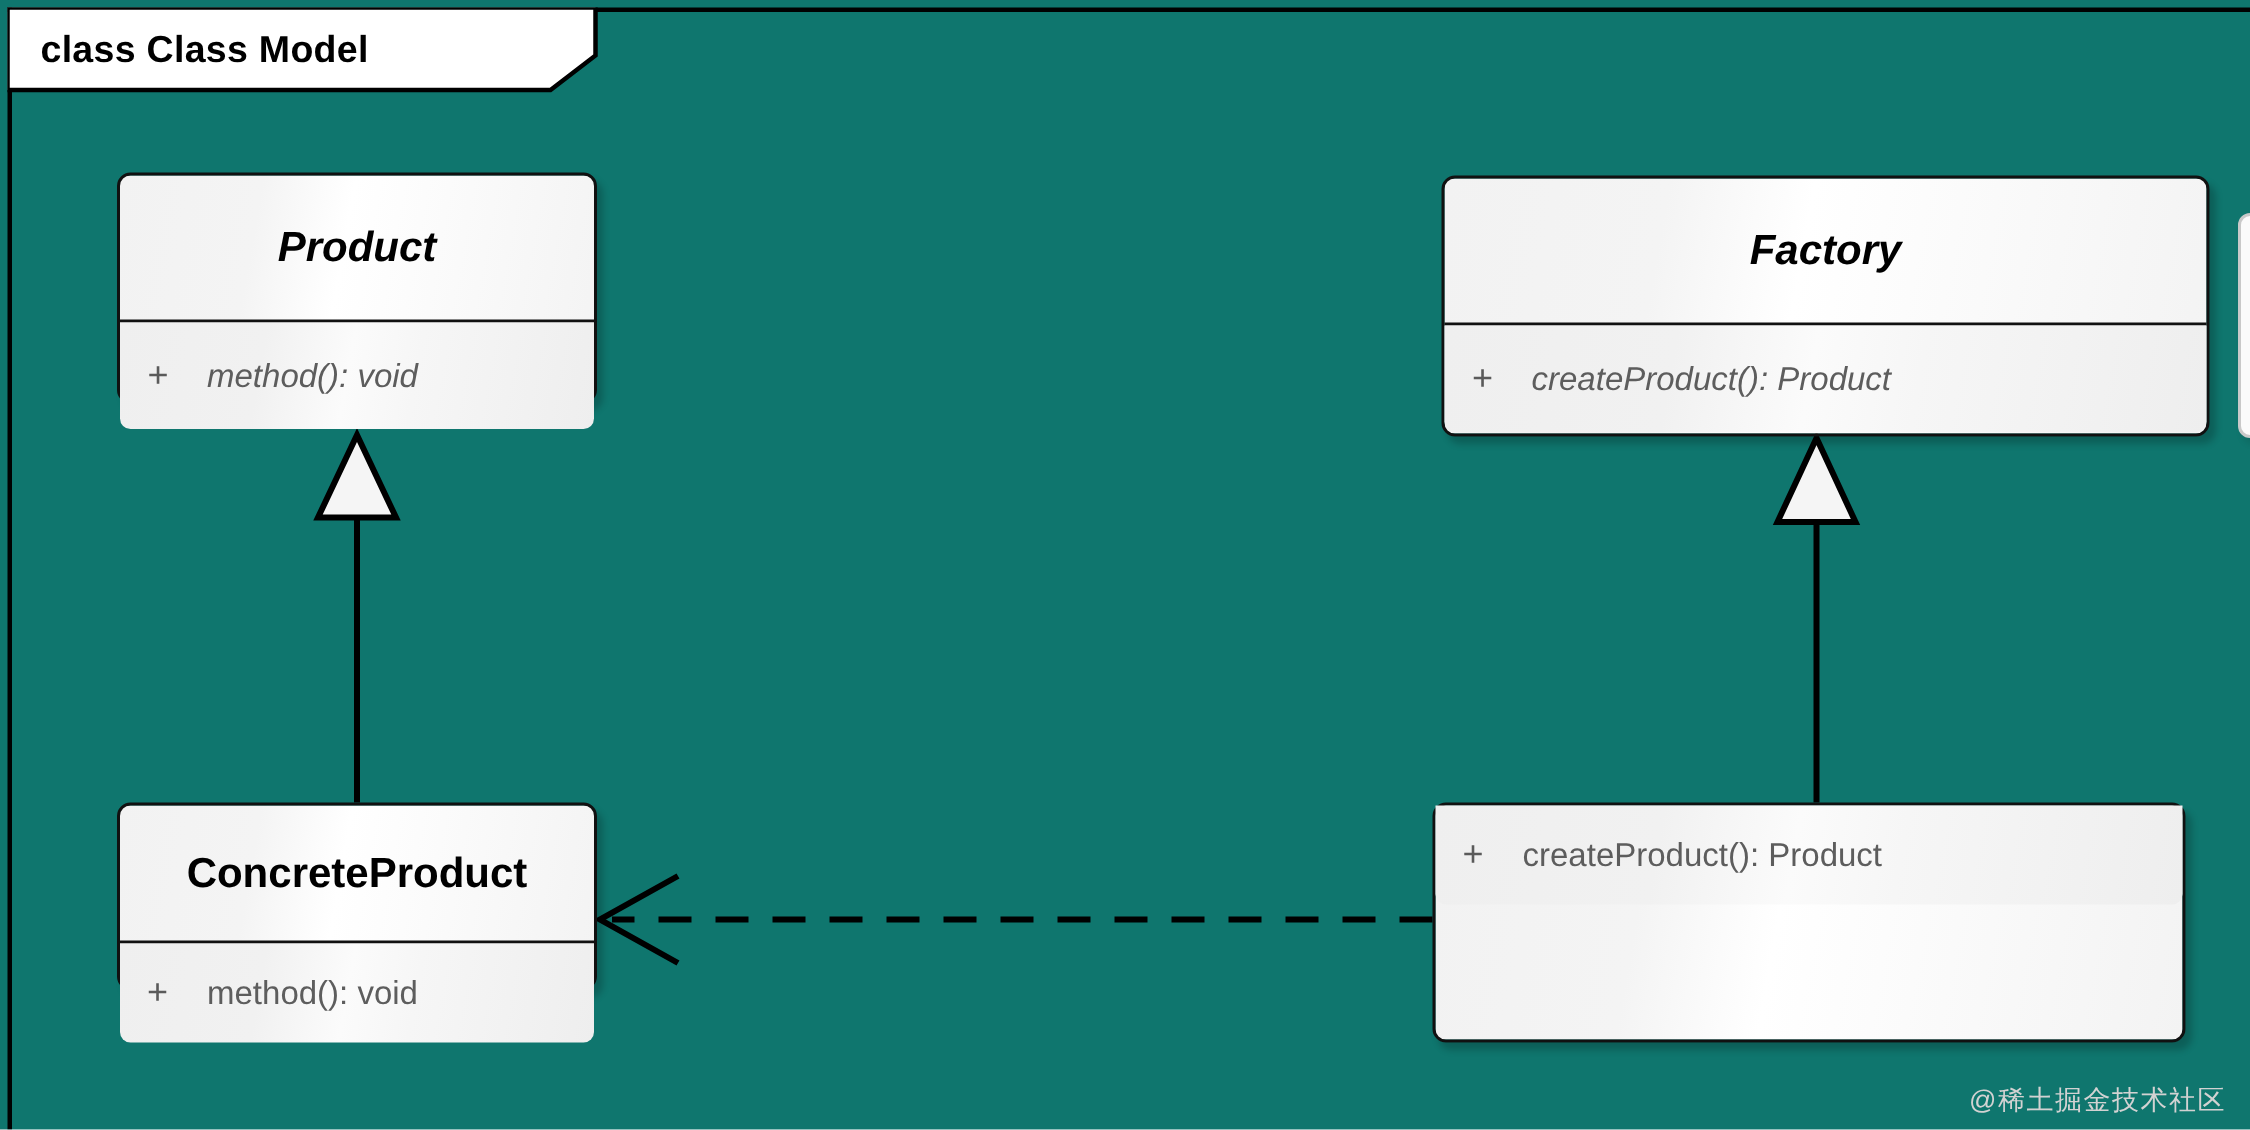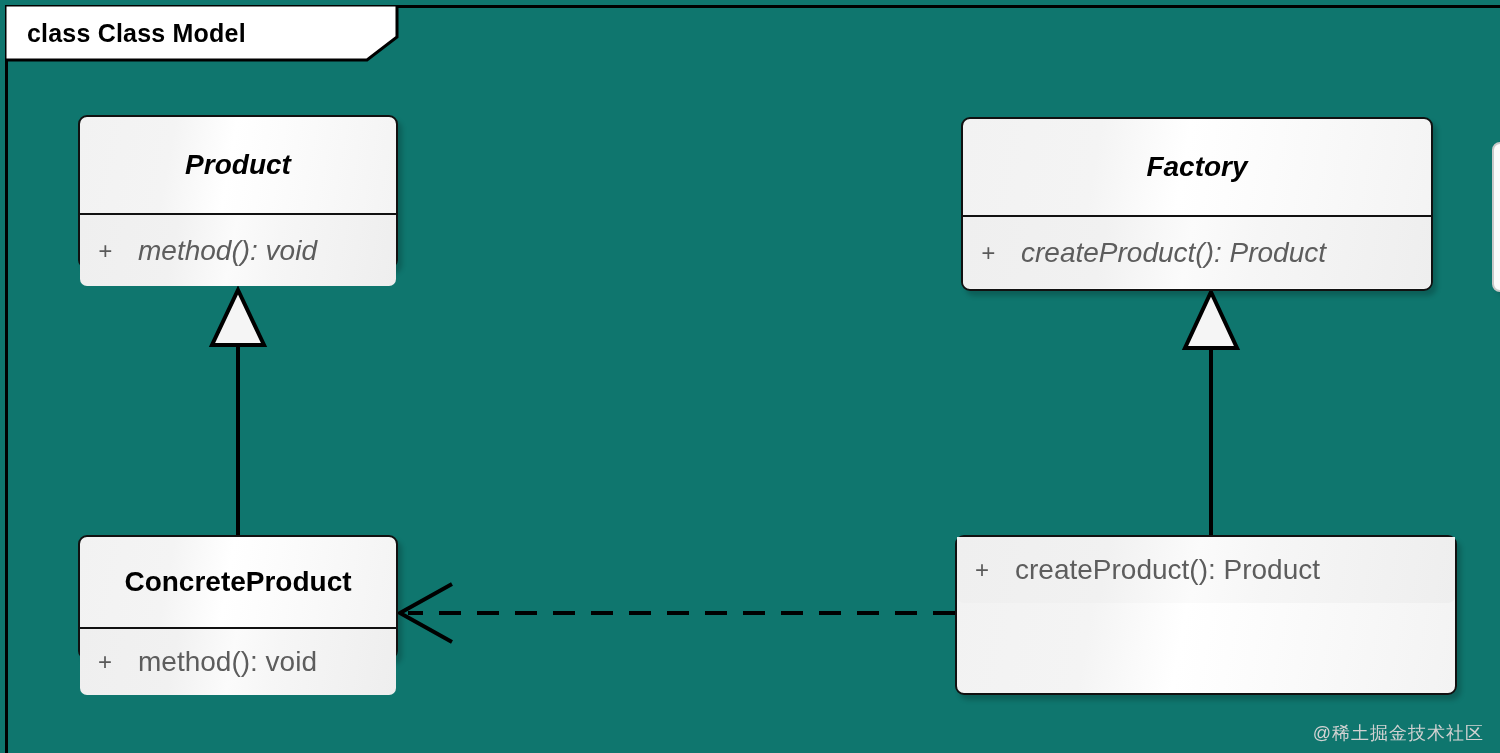--- a/index.html
+++ b/index.html
@@ -112,35 +112,35 @@
   }
   .uml-class .visibility {
     display: inline-block;
     font-size: 24px;
     color: #5a5a5a;
     margin-left: 18px;
     margin-right: 26px;
     font-weight: normal;
   }
   .uml-class .op-text {
-    font-size: 28px;
+    font-size: 22px;
     color: #5d5d5d;
     white-space: nowrap;
   }
   .uml-class.abstract .op-text,
   .uml-class.abstract .visibility {
     font-style: italic;
   }
 
   
   #class-product        { left: 78px;  top: 115px; width: 320px; height: 154px; }
   #class-product .name-compartment { height: 98px; }
   #class-product .ops-compartment  { height: 71px; }
 
-  #class-factory        { left: 961px; top: 117px; width: 472px; height: 174px; }
+  #class-factory        { left: 961px; top: 117px; width: 512px; height: 174px; }
   #class-factory .name-compartment { height: 98px; }
   #class-factory .ops-compartment  { height: 71px; }
 
   #class-concrete-product { left: 78px;  top: 535px; width: 320px; height: 125px; }
   #class-concrete-product .name-compartment { height: 92px; }
   #class-concrete-product .ops-compartment  { height: 66px; }
 
   #class-concrete-factory { left: 955px; top: 535px; width: 502px; height: 160px; }
   #class-concrete-factory .name-compartment { height: 92px; }
   #class-concrete-factory .ops-compartment  { height: 66px; }

